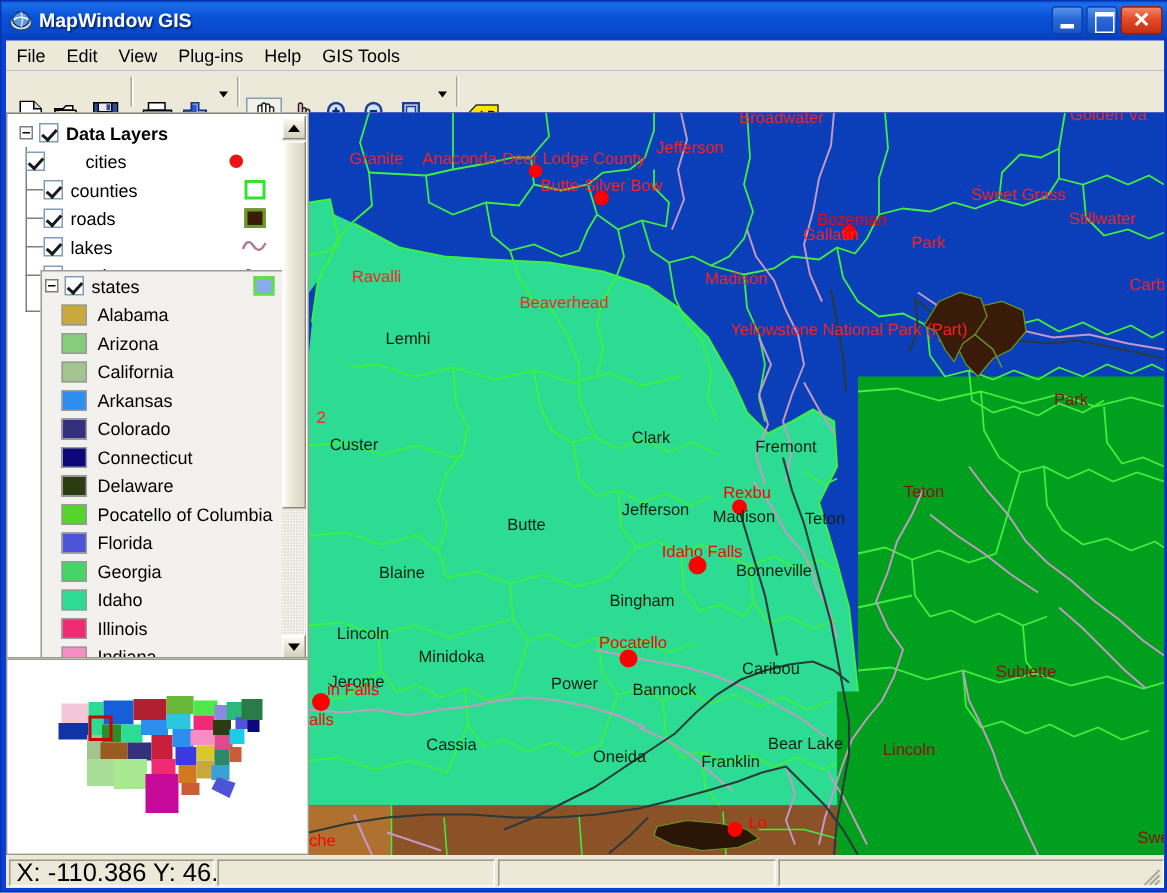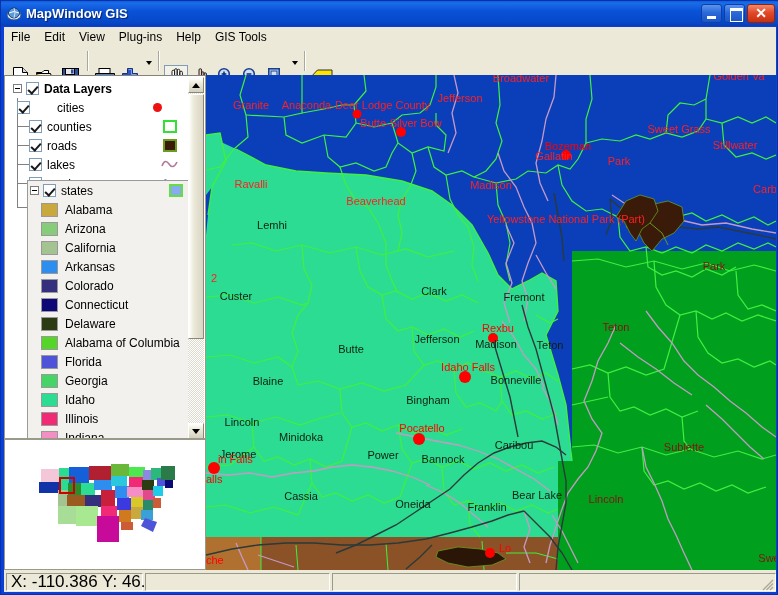--- a/index.html
+++ b/index.html
@@ -402,21 +402,21 @@
           <div class="state-row">
             <span class="state-swatch" style="background:#0c0877"></span>
             <span class="state-name">Connecticut</span>
           </div>
           <div class="state-row">
             <span class="state-swatch" style="background:#2b3c12"></span>
             <span class="state-name">Delaware</span>
           </div>
           <div class="state-row">
             <span class="state-swatch" style="background:#55d42a"></span>
-            <span class="state-name">Alabama of Columbia</span>
+            <span class="state-name">Pocatello of Columbia</span>
           </div>
           <div class="state-row">
             <span class="state-swatch" style="background:#4d54d8"></span>
             <span class="state-name">Florida</span>
           </div>
           <div class="state-row">
             <span class="state-swatch" style="background:#47d467"></span>
             <span class="state-name">Georgia</span>
           </div>
           <div class="state-row">

